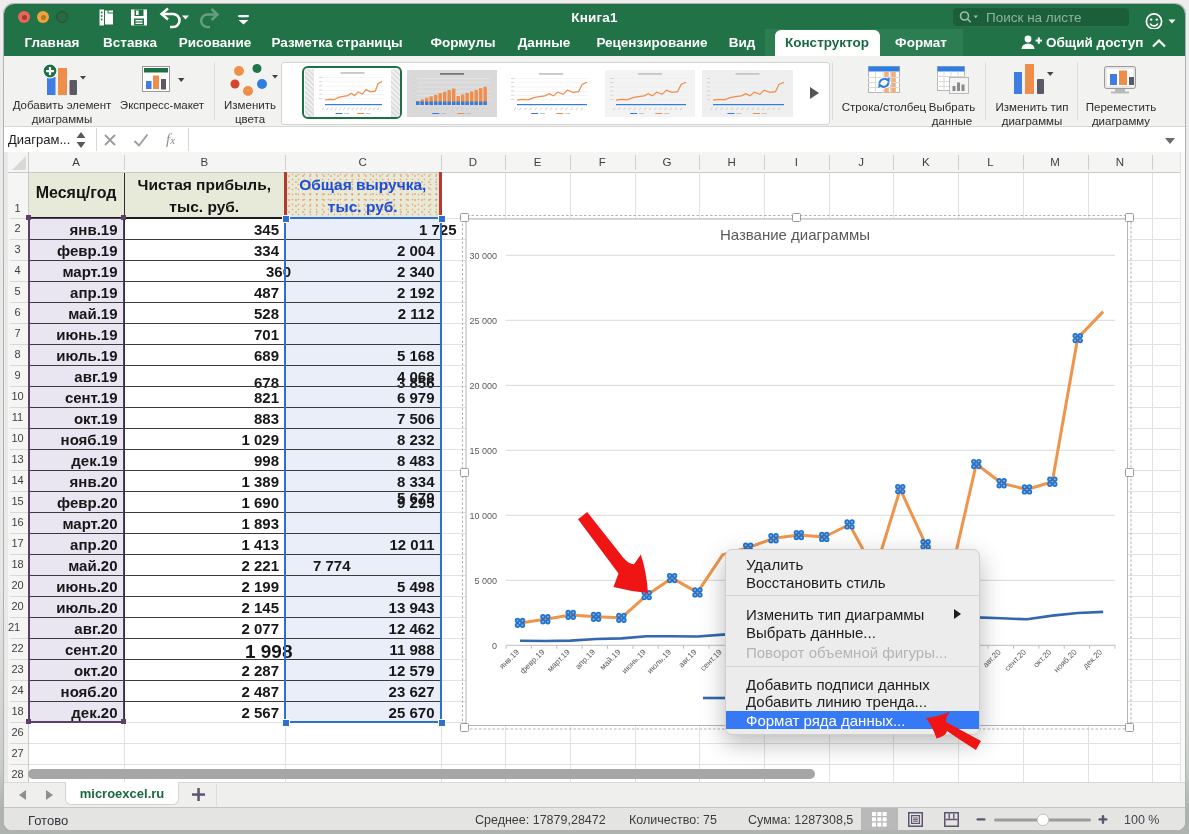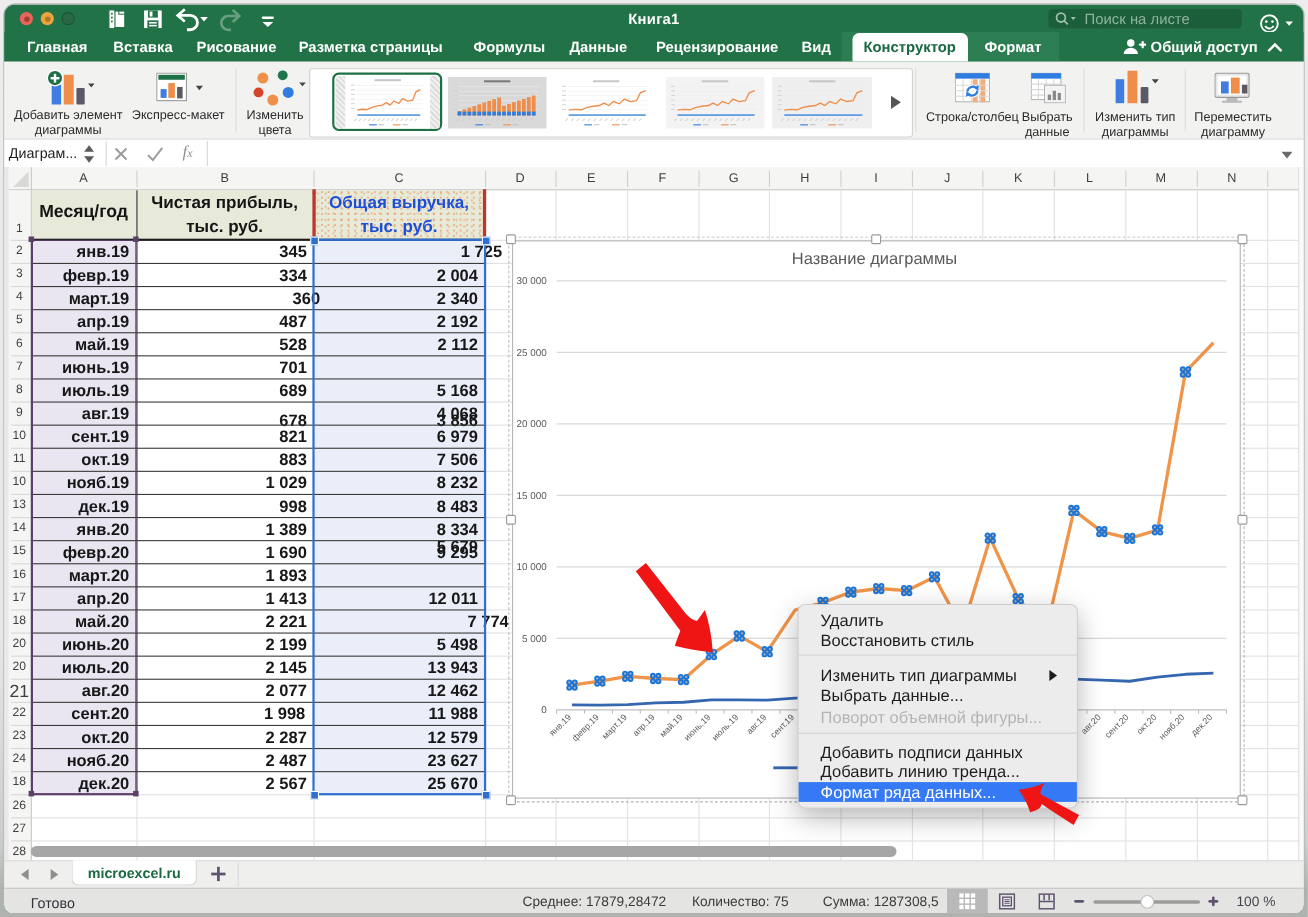--- a/index.html
+++ b/index.html
@@ -476,21 +476,21 @@
 <div class="tx" style="left:8px;top:516px;width:19px;text-align:center;color:#3f3f3f;font-size:11px;">16</div>
 <div class="a" style="left:10px;top:512px;width:17.5px;height:1px;background:#d8d8d6;"></div>
 <div class="tx" style="left:8px;top:537px;width:19px;text-align:center;color:#3f3f3f;font-size:11px;">17</div>
 <div class="a" style="left:10px;top:533px;width:17.5px;height:1px;background:#d8d8d6;"></div>
 <div class="tx" style="left:8px;top:558px;width:19px;text-align:center;color:#3f3f3f;font-size:11px;">18</div>
 <div class="a" style="left:10px;top:554px;width:17.5px;height:1px;background:#d8d8d6;"></div>
 <div class="tx" style="left:8px;top:579px;width:19px;text-align:center;color:#3f3f3f;font-size:11px;">20</div>
 <div class="a" style="left:10px;top:575px;width:17.5px;height:1px;background:#d8d8d6;"></div>
 <div class="tx" style="left:8px;top:600px;width:19px;text-align:center;color:#3f3f3f;font-size:11px;">20</div>
 <div class="a" style="left:10px;top:596px;width:17.5px;height:1px;background:#d8d8d6;"></div>
-<div class="tx" style="left:8px;top:621px;width:19px;text-align:center;color:#3f3f3f;font-size:16px;">21</div>
+<div class="tx" style="left:8px;top:621px;width:19px;color:#3f3f3f;font-size:11px;">21</div>
 <div class="a" style="left:10px;top:617px;width:17.5px;height:1px;background:#d8d8d6;"></div>
 <div class="tx" style="left:8px;top:642px;width:19px;text-align:center;color:#3f3f3f;font-size:11px;">22</div>
 <div class="a" style="left:10px;top:638px;width:17.5px;height:1px;background:#d8d8d6;"></div>
 <div class="tx" style="left:8px;top:663px;width:19px;text-align:center;color:#3f3f3f;font-size:11px;">23</div>
 <div class="a" style="left:10px;top:659px;width:17.5px;height:1px;background:#d8d8d6;"></div>
 <div class="tx" style="left:8px;top:684px;width:19px;text-align:center;color:#3f3f3f;font-size:11px;">24</div>
 <div class="a" style="left:10px;top:680px;width:17.5px;height:1px;background:#d8d8d6;"></div>
 <div class="tx" style="left:8px;top:705px;width:19px;text-align:center;color:#3f3f3f;font-size:11px;">18</div>
 <div class="a" style="left:10px;top:701px;width:17.5px;height:1px;background:#d8d8d6;"></div>
 <div class="tx" style="left:8px;top:726px;width:19px;text-align:center;color:#3f3f3f;font-size:11px;">26</div>
@@ -595,32 +595,32 @@
       <div class="tx" style="left:123.5px;top:493.5px;width:155.5px;text-align:right;font-size:15px;font-weight:600;color:#171717;">1 690</div>
       <div class="tx" style="left:285px;top:493.5px;width:149.5px;text-align:right;font-size:15px;font-weight:600;color:#171717;">9 295</div>
       <div class="tx" style="left:28.5px;top:514.5px;width:89.0px;text-align:right;font-size:15px;font-weight:600;color:#171717;">март.20</div>
       <div class="tx" style="left:123.5px;top:514.5px;width:155.5px;text-align:right;font-size:15px;font-weight:600;color:#171717;">1 893</div>
       <div class="tx" style="left:285px;top:489px;width:149.5px;text-align:right;font-size:15px;font-weight:600;color:#171717;">5 679</div>
       <div class="tx" style="left:28.5px;top:535.5px;width:89.0px;text-align:right;font-size:15px;font-weight:600;color:#171717;">апр.20</div>
       <div class="tx" style="left:123.5px;top:535.5px;width:155.5px;text-align:right;font-size:15px;font-weight:600;color:#171717;">1 413</div>
       <div class="tx" style="left:285px;top:535.5px;width:149.5px;text-align:right;font-size:15px;font-weight:600;color:#171717;">12 011</div>
       <div class="tx" style="left:28.5px;top:556.5px;width:89.0px;text-align:right;font-size:15px;font-weight:600;color:#171717;">май.20</div>
       <div class="tx" style="left:123.5px;top:556.5px;width:155.5px;text-align:right;font-size:15px;font-weight:600;color:#171717;">2 221</div>
-      <div class="tx" style="left:285px;top:556.5px;width:149.5px;text-align:right;font-size:15px;font-weight:600;color:#171717;padding-left:28px;">7 774</div>
+      <div class="tx" style="left:285px;top:556.5px;width:149.5px;text-align:left;font-size:15px;font-weight:600;color:#171717;padding-left:28px;">7 774</div>
       <div class="tx" style="left:28.5px;top:577.5px;width:89.0px;text-align:right;font-size:15px;font-weight:600;color:#171717;">июнь.20</div>
       <div class="tx" style="left:123.5px;top:577.5px;width:155.5px;text-align:right;font-size:15px;font-weight:600;color:#171717;">2 199</div>
       <div class="tx" style="left:285px;top:577.5px;width:149.5px;text-align:right;font-size:15px;font-weight:600;color:#171717;">5 498</div>
       <div class="tx" style="left:28.5px;top:598.5px;width:89.0px;text-align:right;font-size:15px;font-weight:600;color:#171717;">июль.20</div>
       <div class="tx" style="left:123.5px;top:598.5px;width:155.5px;text-align:right;font-size:15px;font-weight:600;color:#171717;">2 145</div>
       <div class="tx" style="left:285px;top:598.5px;width:149.5px;text-align:right;font-size:15px;font-weight:600;color:#171717;">13 943</div>
       <div class="tx" style="left:28.5px;top:619.5px;width:89.0px;text-align:right;font-size:15px;font-weight:600;color:#171717;">авг.20</div>
       <div class="tx" style="left:123.5px;top:619.5px;width:155.5px;text-align:right;font-size:15px;font-weight:600;color:#171717;">2 077</div>
       <div class="tx" style="left:285px;top:619.5px;width:149.5px;text-align:right;font-size:15px;font-weight:600;color:#171717;">12 462</div>
       <div class="tx" style="left:28.5px;top:640.5px;width:89.0px;text-align:right;font-size:15px;font-weight:600;color:#171717;">сент.20</div>
-      <div class="tx" style="left:122px;top:640.5px;width:155.5px;text-align:right;font-size:15px;font-weight:600;color:#171717;">1 998</div>
+      <div class="tx" style="left:137px;top:640.5px;width:155.5px;text-align:right;font-size:19px;font-weight:600;color:#171717;">1 998</div>
       <div class="tx" style="left:285px;top:640.5px;width:149.5px;text-align:right;font-size:15px;font-weight:600;color:#171717;">11 988</div>
       <div class="tx" style="left:28.5px;top:661.5px;width:89.0px;text-align:right;font-size:15px;font-weight:600;color:#171717;">окт.20</div>
       <div class="tx" style="left:123.5px;top:661.5px;width:155.5px;text-align:right;font-size:15px;font-weight:600;color:#171717;">2 287</div>
       <div class="tx" style="left:285px;top:661.5px;width:149.5px;text-align:right;font-size:15px;font-weight:600;color:#171717;">12 579</div>
       <div class="tx" style="left:28.5px;top:682.5px;width:89.0px;text-align:right;font-size:15px;font-weight:600;color:#171717;">нояб.20</div>
       <div class="tx" style="left:123.5px;top:682.5px;width:155.5px;text-align:right;font-size:15px;font-weight:600;color:#171717;">2 487</div>
       <div class="tx" style="left:285px;top:682.5px;width:149.5px;text-align:right;font-size:15px;font-weight:600;color:#171717;">23 627</div>
       <div class="tx" style="left:28.5px;top:703.5px;width:89.0px;text-align:right;font-size:15px;font-weight:600;color:#171717;">дек.20</div>
       <div class="tx" style="left:123.5px;top:703.5px;width:155.5px;text-align:right;font-size:15px;font-weight:600;color:#171717;">2 567</div>
       <div class="tx" style="left:285px;top:703.5px;width:149.5px;text-align:right;font-size:15px;font-weight:600;color:#171717;">25 670</div>

